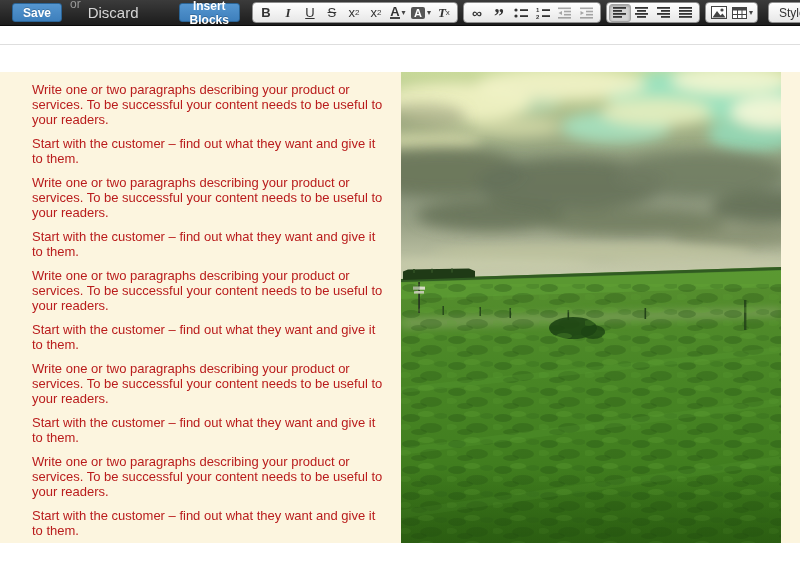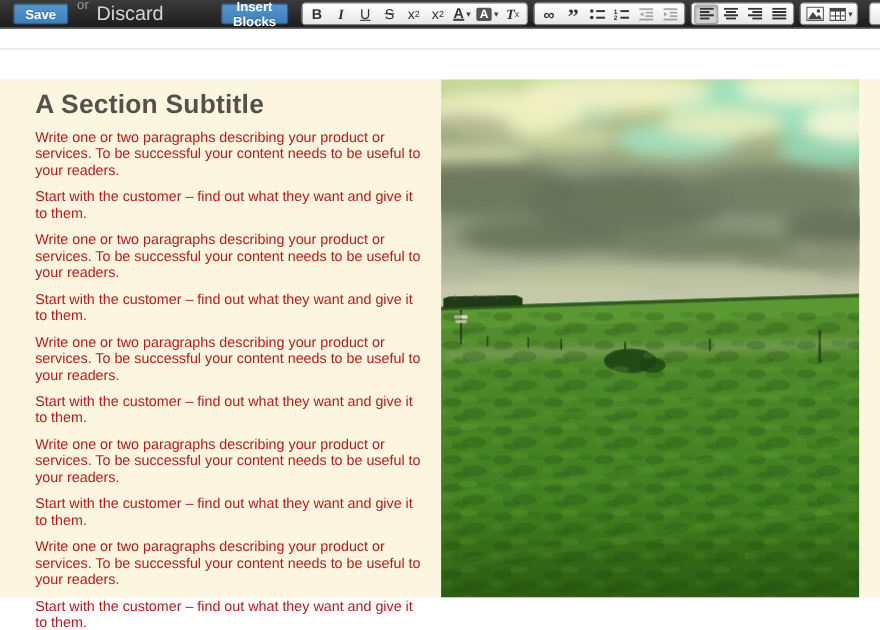--- a/index.html
+++ b/index.html
@@ -15,22 +15,22 @@
     display:flex; align-items:center; padding:0 6px 0 12px;
   }
   .btn-blue {
     display:inline-flex; align-items:center; justify-content:center;
     height:19px; padding:0 10px; border-radius:3px;
     background:linear-gradient(#5596d0, #3d7fbc);
     border:1px solid #2a6496; color:#fff; font-size:12px; font-weight:bold;
     text-shadow:0 -1px 0 rgba(0,0,0,.2); cursor:pointer;
   }
   .or-label { color:#9a9a9a; font-size:12px; margin:0 7px 18px 8px; }
-  .discard-link { color:#d6d6d6; font-size:18px; cursor:pointer; }
-  .insert-blocks { margin-left:52px; }
+  .discard-link { color:#d6d6d6; font-size:15px; cursor:pointer; }
+  .insert-blocks { margin-left:40px; }
 
   .tb-group {
     display:flex; align-items:center; height:21px; margin-left:12px;
     background:linear-gradient(#ffffff, #e7e7e7);
     border:1px solid #8f8f8f; border-radius:4px; padding:0 2px;
   }
   .tb-group + .tb-group { margin-left:5px; }
   .tb-btn {
     min-width:22px; height:18px; padding:0 2px;
     display:flex; align-items:center; justify-content:center;
@@ -223,21 +223,20 @@
     <div class="styles-dd">
       <span>Styles</span>
 
     </div>
   </div>
 
   <div class="page-header-strip"></div>
 
   <div class="content-section">
     <div class="text-column">
-      <h2 class="section-heading">A Section Subtitle</h2>
       <p>Write one or two paragraphs describing your product or services. To be successful your content needs to be useful to your readers.</p>
       <p>Start with the customer – find out what they want and give it to them.</p>
       <p>Write one or two paragraphs describing your product or services. To be successful your content needs to be useful to your readers.</p>
       <p>Start with the customer – find out what they want and give it to them.</p>
       <p>Write one or two paragraphs describing your product or services. To be successful your content needs to be useful to your readers.</p>
       <p>Start with the customer – find out what they want and give it to them.</p>
       <p>Write one or two paragraphs describing your product or services. To be successful your content needs to be useful to your readers.</p>
       <p>Start with the customer – find out what they want and give it to them.</p>
       <p>Write one or two paragraphs describing your product or services. To be successful your content needs to be useful to your readers.</p>
       <p>Start with the customer – find out what they want and give it to them.</p>

